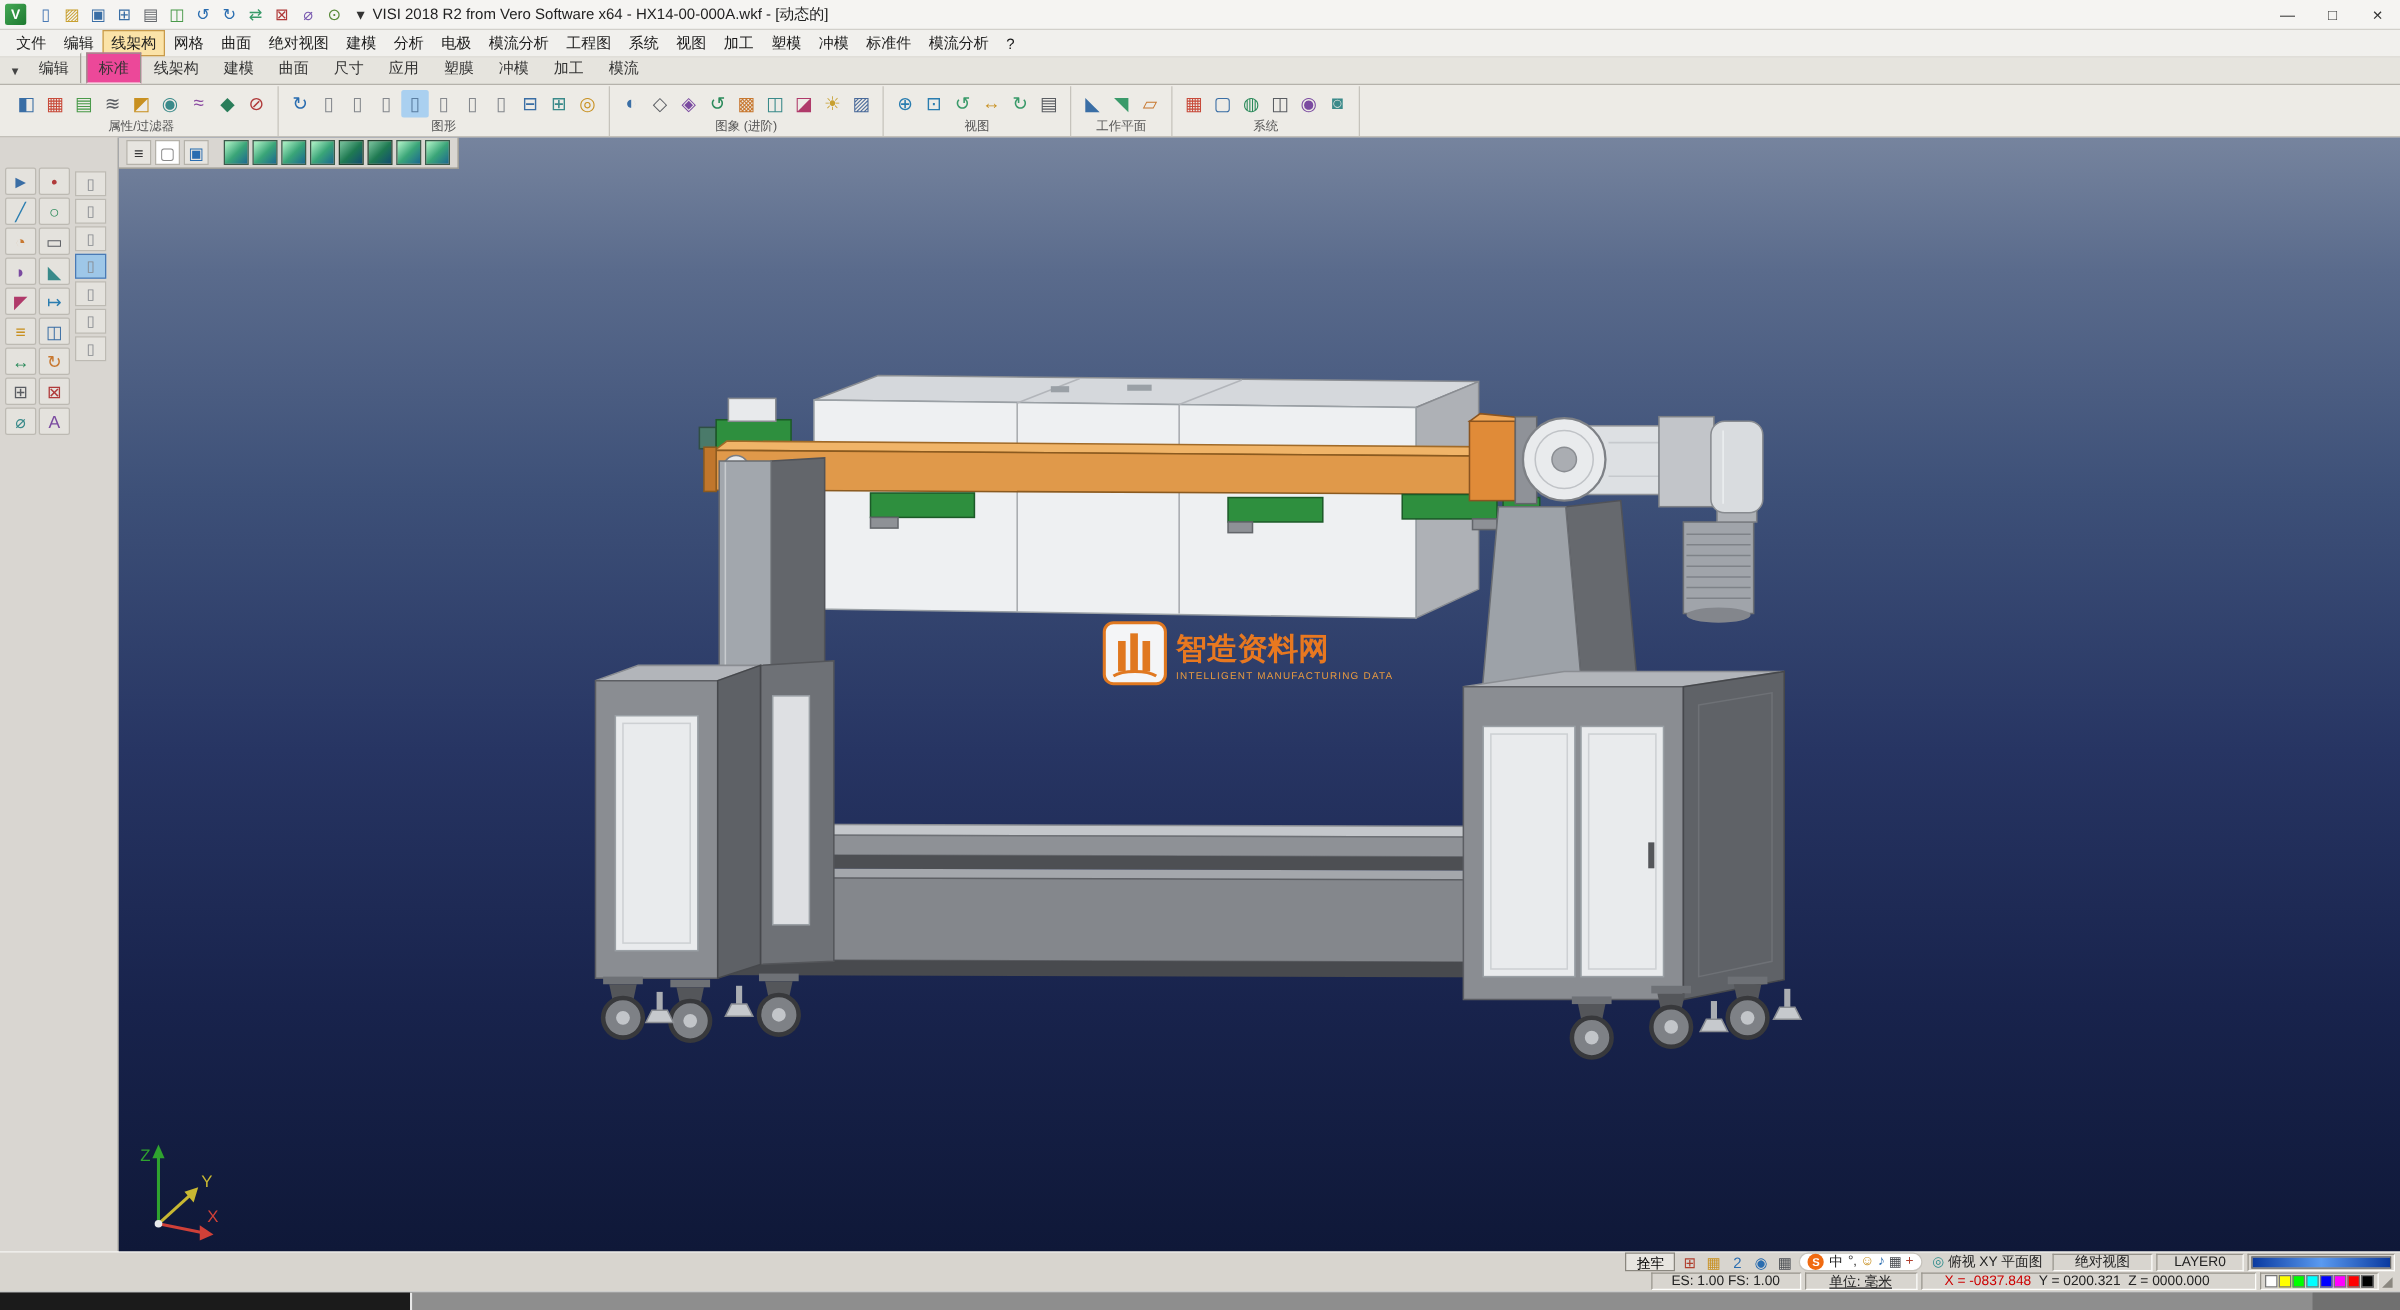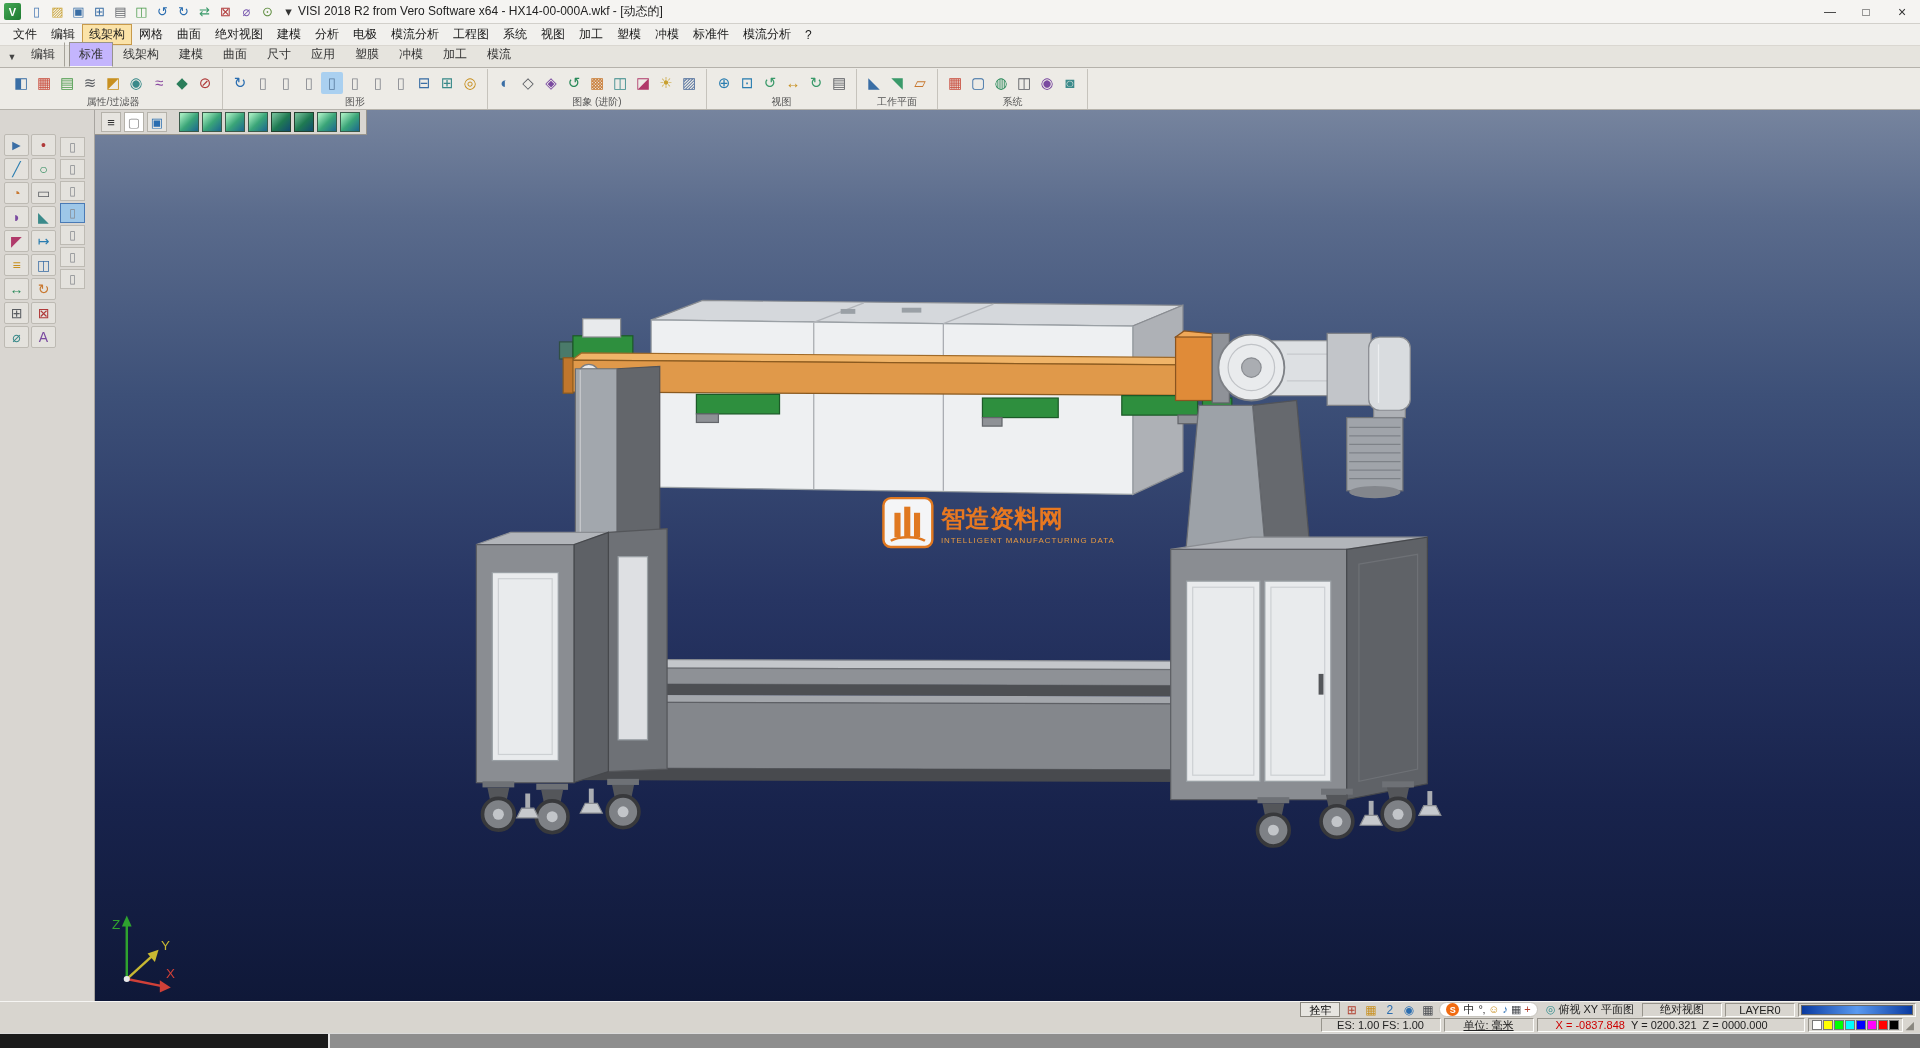--- a/index.html
+++ b/index.html
@@ -19,21 +19,21 @@
   
   .menubar { height:22px; background:#f1f0ed; display:flex; align-items:center; padding-left:6px; font-size:12px; border-bottom:1px solid #dad7d1; }
   .menu-item { padding:2px 7px; color:#1a1a1a; white-space:nowrap; }
   .menu-item.active { background:#fbe3a8; border:1px solid #c89a4a; padding:1px 6px; }
 
   
   .tabrow { height:22px; background:#e6e4de; display:flex; align-items:flex-end; padding-left:3px; font-size:12px; border-bottom:1px solid #b5b2ab; }
   .tab-dropdown { width:18px; text-align:center; font-size:9px; color:#444; padding-bottom:5px; }
   .tab { padding:3px 9px; color:#333; border:1px solid transparent; white-space:nowrap; }
   .tab.sep { border-right:1px solid #a5a29a; margin-right:4px; }
-  .tab.active { background:#c4b5fd; border:1px solid #97948c; border-bottom-color:#f8f7f4; }
+  .tab.active { background:#ec4899; border:1px solid #97948c; border-bottom-color:#f8f7f4; }
 
   
   .toolbar { height:42px; background:#edebe6; display:flex; align-items:stretch; padding:1px 4px 0; border-bottom:1px solid #b5b2ab; }
   .tb-group { display:flex; flex-direction:column; padding:0 6px; border-right:1px solid #c6c3bc; }
   .tb-icons { display:flex; gap:1px; align-items:center; flex:1; }
   .tb-icon { width:22px; height:22px; font-size:15px; display:flex; align-items:center; justify-content:center; border-radius:2px; }
   .tb-label { font-size:10px; color:#555; text-align:center; height:13px; line-height:12px; white-space:nowrap; }
 
   
   .main { flex:1; display:flex; min-height:0; }

